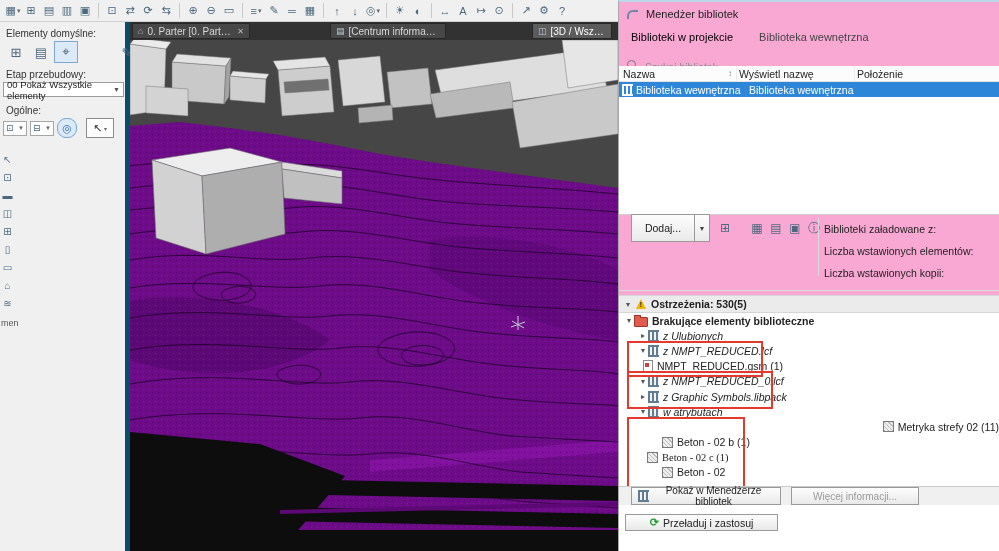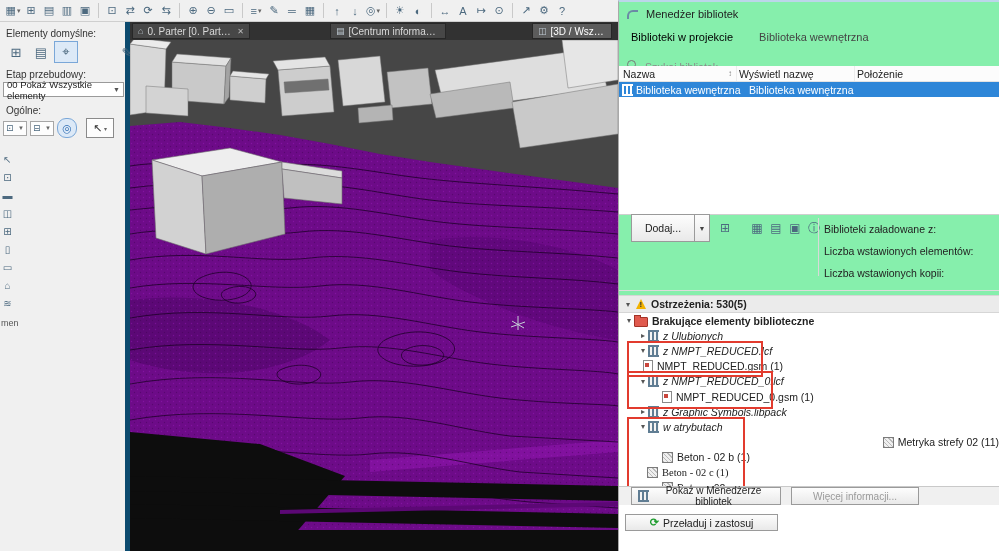--- a/index.html
+++ b/index.html
@@ -50,21 +50,21 @@
   .vtab.active{background:#5c5c5c;color:#fff;}
   .vtab:nth-child(1){left:2px;width:118px;}
   .vtab:nth-child(2){left:200px;width:116px;}
   .vtab:nth-child(3){left:402px;width:80px;}
   .vtab-ico{font-size:9px;color:#bfcad2;}
   .vtab-label{white-space:nowrap;overflow:hidden;text-overflow:ellipsis;flex:1;}
   .vtab-close{font-size:8px;color:#bbb;margin-left:2px;}
   #scene-svg{position:absolute;left:0;top:18px;}
 
   
-  #library-panel{position:absolute;left:618px;top:0;width:381px;height:551px;background:#86efac;
+  #library-panel{position:absolute;left:618px;top:0;width:381px;height:551px;background:#f9a8d4;
                  border-left:1px solid #a9a9a9;border-top:2px solid #bcd6ea;box-sizing:border-box;font-size:11px;}
   #lp-header{position:absolute;left:0;top:0;width:100%;height:24px;display:flex;align-items:center;}
   .handle-icon{width:9px;height:7px;border-top:2px solid #6b8aa5;border-left:2px solid #6b8aa5;
                border-top-left-radius:6px;margin-left:8px;}
   #lp-title{margin-left:8px;color:#222;}
   #library-tabs{position:absolute;left:12px;top:26px;height:18px;display:flex;gap:26px;align-items:center;}
   .ptab{color:#444;cursor:default;}
   .ptab.active{color:#000;}
   #lp-search{position:absolute;left:0;top:58px;width:100%;height:18px;border-bottom:1px solid #84cc16;
              display:flex;align-items:flex-start;box-sizing:border-box;}
@@ -406,25 +406,20 @@
         <div class="tree-row" style="padding-left: 14px;">
           <span class="chev"></span>
           <span class="tico ico-gsm"></span>
           <span class="tlabel">NMPT_REDUCED.gsm (1)</span>
         </div>
         <div class="tree-row" style="padding-left: 19px;">
           <span class="chev">▾</span>
           <span class="tico ico-lib"></span>
           <span class="tlabel it">z NMPT_REDUCED_0.lcf</span>
         </div>
-        <div class="tree-row" style="padding-left: 33px;">
-          <span class="chev"></span>
-          <span class="tico ico-gsm"></span>
-          <span class="tlabel">NMPT_REDUCED_0.gsm (1)</span>
-        </div>
         <div class="tree-row" style="padding-left: 19px;">
           <span class="chev">▸</span>
           <span class="tico ico-lib"></span>
           <span class="tlabel it">z Graphic Symbols.libpack</span>
         </div>
         <div class="tree-row" style="padding-left: 19px;">
           <span class="chev">▾</span>
           <span class="tico ico-lib"></span>
           <span class="tlabel it">w atrybutach</span>
         </div>

